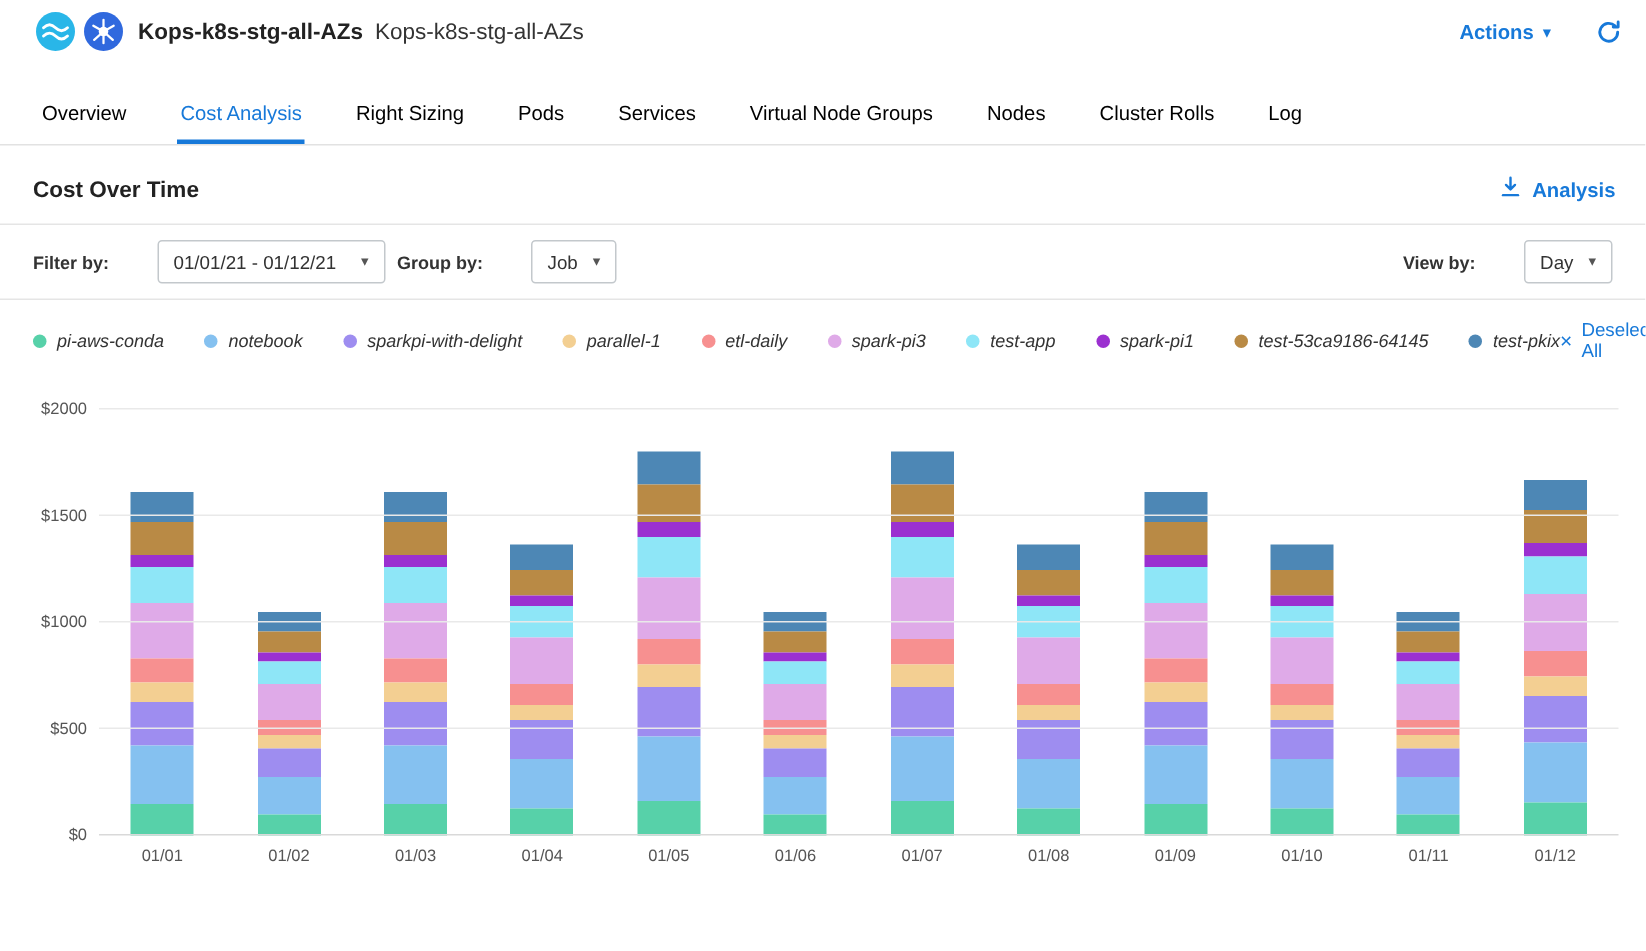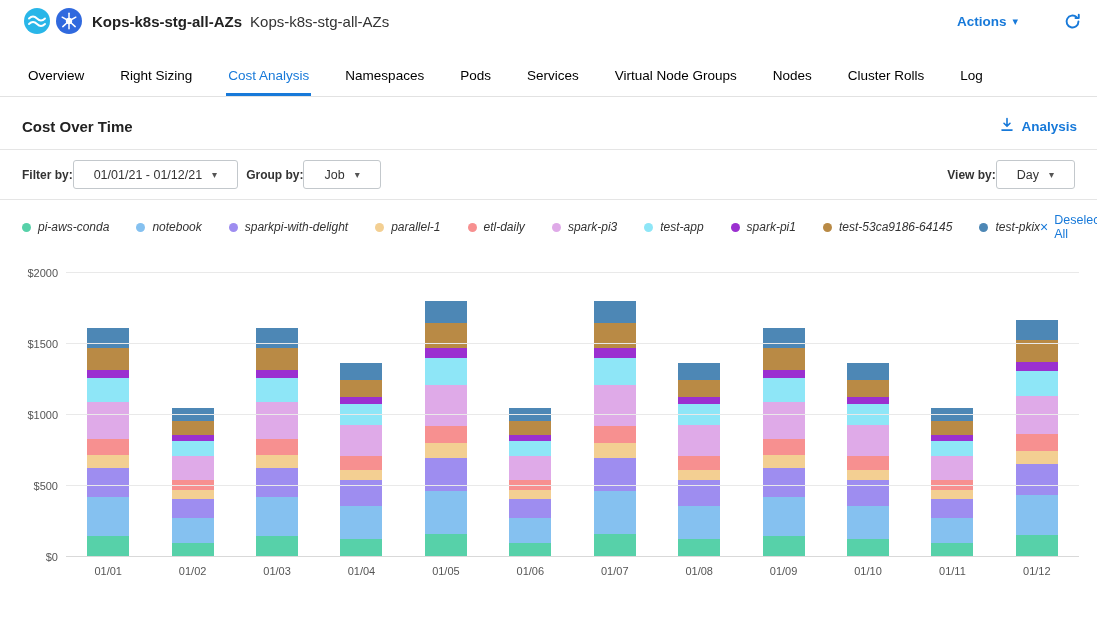--- a/index.html
+++ b/index.html
@@ -16,39 +16,39 @@
   
   .breadcrumb-row { padding: 12px 14px 0 14px; font-size: 13px; }
   .crumb-link { color: #1779d9; text-decoration: none; cursor: pointer; }
   .crumb-sep { color: #555; margin-left: 4px; }
 
   
   .header-row { display: flex; align-items: center; padding: 8px 16px 0 24px; }
   .logo { width: 26px; height: 26px; display: inline-flex; margin-right: 6px; }
   .title-bold { font-size: 15px; font-weight: bold; color: #222; margin-left: 4px; }
   .title-reg { font-size: 15px; color: #333; margin-left: 8px; }
-  .header-right { margin-left: auto; display: flex; align-items: center; gap: 46px; }
+  .header-right { margin-left: auto; display: flex; align-items: center; gap: 30px; }
   .actions-link { color: #1779d9; font-size: 13.5px; font-weight: bold; cursor: pointer; display: inline-flex; align-items: center; gap: 6px; }
   .caret-blue { font-size: 11px; color: #1779d9; }
   .refresh-btn { cursor: pointer; display: inline-flex; }
 
   
   .tabs-row { display: flex; gap: 32px; padding: 0 26px; margin-top: 22px; border-bottom: 1px solid #e2e2e2; }
   .tab { font-size: 13.5px; color: #000000; padding: 12px 2px 10px 2px; border-bottom: 3px solid transparent; cursor: pointer; white-space: nowrap; }
   .tab.active { color: #1779d9; border-bottom-color: #1779d9; }
 
   
   .section-row { display: flex; align-items: center; padding: 20px 20px 14px 22px; border-bottom: 1px solid #e5e5e5; }
   .section-title { font-size: 15px; font-weight: bold; color: #222; }
   .download-link { margin-left: auto; color: #1779d9; font-size: 13.5px; font-weight: bold; cursor: pointer; display: inline-flex; align-items: center; gap: 7px; }
 
   
   .filter-row { display: flex; align-items: center; padding: 10px 22px; border-bottom: 1px solid #e5e5e5; }
   .flabel { font-size: 12px; font-weight: bold; color: #333; }
-  .select { display: inline-flex; align-items: center; gap: 10px; border: 1px solid #c3c8cc; border-radius: 3px; height: 29px; padding: 0 20px; font-size: 12.5px; color: #333; background: #fff; cursor: pointer; }
+  .select { display: inline-flex; align-items: center; gap: 10px; border: 1px solid #c3c8cc; border-radius: 3px; height: 29px; padding: 0 10px; font-size: 12.5px; color: #333; background: #fff; cursor: pointer; margin-left: 32px; }
   .select .caret { font-size: 10px; color: #555; }
   .select.daterange { min-width: 152px; }
   .add-filter { border: 1px solid #1779d9; color: #1779d9; background: #fff; border-radius: 3px; height: 31px; padding: 0 16px; font-size: 13px; font-weight: bold; font-family: inherit; cursor: pointer; margin-left: 8px; }
   .filter-spacer { flex: 1; }
 
   
   .legend-row { display: flex; align-items: center; padding: 13px 22px 10px 22px; }
   .legend-items { display: flex; align-items: center; gap: 27px; flex-wrap: nowrap; font-style: italic; }
   .legend-item { display: inline-flex; align-items: center; gap: 7px; font-size: 12px; color: #333; cursor: pointer; white-space: nowrap; }
   .legend-item .dot { width: 9px; height: 9px; border-radius: 50%; display: inline-block; }
@@ -107,23 +107,22 @@
         <svg width="17" height="17" viewBox="0 0 16 16">
           <path d="M13.6 8a5.6 5.6 0 1 1-1.7-4" fill="none" stroke="#1779d9" stroke-width="1.8" stroke-linecap="round"></path>
           <path d="M13.9 1.6v3.1h-3.1" fill="none" stroke="#1779d9" stroke-width="1.8" stroke-linecap="round" stroke-linejoin="round"></path>
         </svg>
       </span>
     </div>
   </div>
 
   <div class="tabs-row" id="tabs">
       <div class="tab">Overview</div>
+      <div class="tab active">Cost Analysis</div>
       <div class="tab">Right Sizing</div>
-      <div class="tab active">Cost Analysis</div>
-      <div class="tab">Namespaces</div>
       <div class="tab">Pods</div>
       <div class="tab">Services</div>
       <div class="tab">Virtual Node Groups</div>
       <div class="tab">Nodes</div>
       <div class="tab">Cluster Rolls</div>
       <div class="tab">Log</div>
     </div>
 
   <div class="section-row">
     <span class="section-title">Cost Over Time</span>

